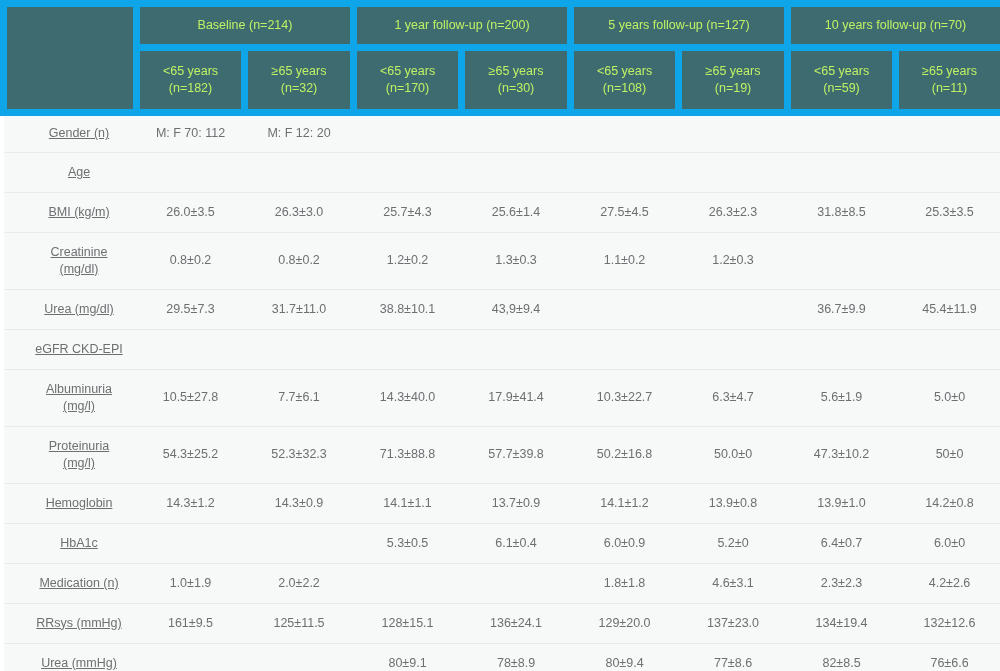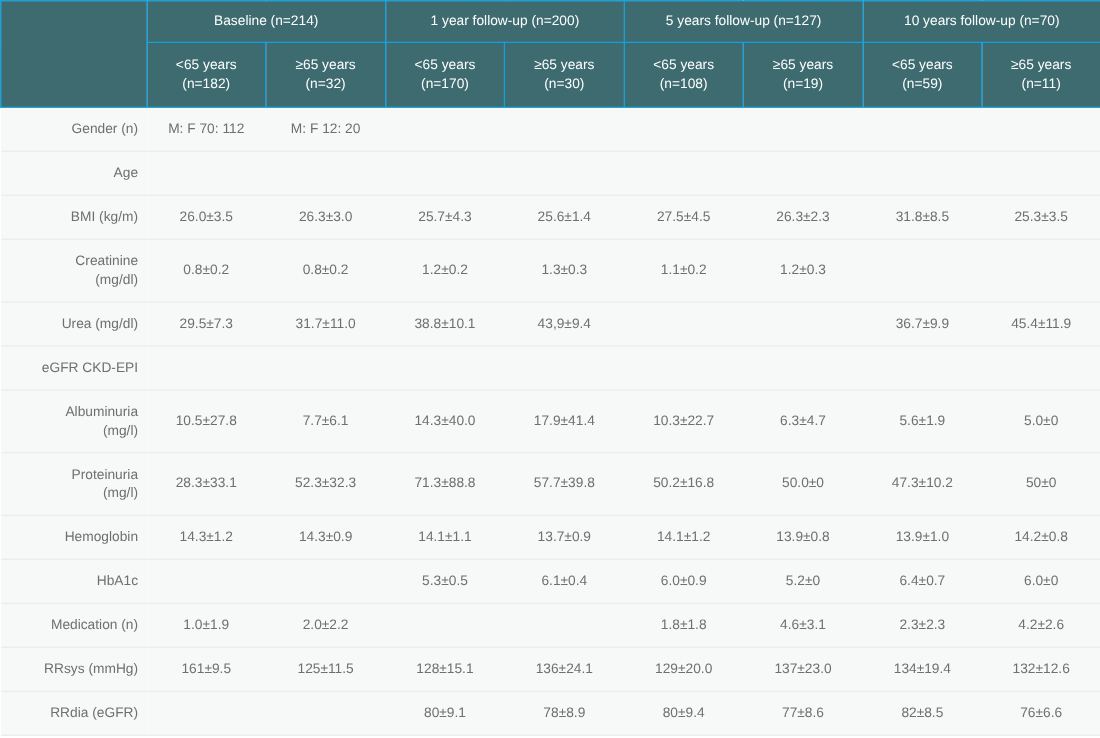--- a/index.html
+++ b/index.html
@@ -15,28 +15,28 @@
   }
   #clinical-table {
     width: 1000px;
     border-collapse: collapse;
     table-layout: fixed;
     background: #ffffff;
   }
   
   #clinical-table thead th {
     background: #3e6b70;
-    color: #ffffff;
+    color: #bef264;
     font-weight: normal;
     font-size: 12.5px;
     line-height: 1.35;
     text-align: center;
     vertical-align: middle;
     padding: 0 4px;
-    border: 1px solid #0ea5e9;
+    border: 7px solid #0ea5e9;
   }
   th.corner-cell {
     border-top: none;
     border-left: none;
     border-bottom: none;
   }
   tr.header-group-row th {
     height: 37px;
   }
   tr.header-sub-row th {
@@ -50,22 +50,23 @@
   #clinical-table tbody td {
     background: #f7f8f8;
     color: #6d6f71;
     font-size: 12.5px;
     line-height: 1.4;
     border-top: 1px solid #ffffff;
     border-bottom: 1px solid #e9eaea;
     vertical-align: middle;
   }
   td.row-label {
-    text-align: right;
+    text-align: center;
     padding: 0 8px 0 26px;
+    text-decoration: underline;
   }
   td.data-cell {
     text-align: center;
     padding: 0 3px;
   }
   tr.data-row { height: 40px; }
   tr.data-row.tall { height: 57px; }
   td.row-label .label-line { display: block; }
 </style>
 </head>
@@ -218,21 +219,21 @@
         <td class="data-cell">10.3±22.7</td>
         <td class="data-cell">6.3±4.7</td>
         <td class="data-cell">5.6±1.9</td>
         <td class="data-cell">5.0±0</td>
       </tr>
       <tr class="data-row tall">
         <td class="row-label">
           <span class="label-line">Proteinuria</span>
           <span class="label-line">(mg/l)</span>
         </td>
-        <td class="data-cell">28.3±33.1</td>
+        <td class="data-cell">54.3±25.2</td>
         <td class="data-cell">52.3±32.3</td>
         <td class="data-cell">71.3±88.8</td>
         <td class="data-cell">57.7±39.8</td>
         <td class="data-cell">50.2±16.8</td>
         <td class="data-cell">50.0±0</td>
         <td class="data-cell">47.3±10.2</td>
         <td class="data-cell">50±0</td>
       </tr>
       <tr class="data-row">
         <td class="row-label">
@@ -281,21 +282,21 @@
         <td class="data-cell">125±11.5</td>
         <td class="data-cell">128±15.1</td>
         <td class="data-cell">136±24.1</td>
         <td class="data-cell">129±20.0</td>
         <td class="data-cell">137±23.0</td>
         <td class="data-cell">134±19.4</td>
         <td class="data-cell">132±12.6</td>
       </tr>
       <tr class="data-row">
         <td class="row-label">
-          <span class="label-line">RRdia (eGFR)</span>
+          <span class="label-line">Urea (mmHg)</span>
         </td>
         <td class="data-cell"></td>
         <td class="data-cell"></td>
         <td class="data-cell">80±9.1</td>
         <td class="data-cell">78±8.9</td>
         <td class="data-cell">80±9.4</td>
         <td class="data-cell">77±8.6</td>
         <td class="data-cell">82±8.5</td>
         <td class="data-cell">76±6.6</td>
       </tr>

